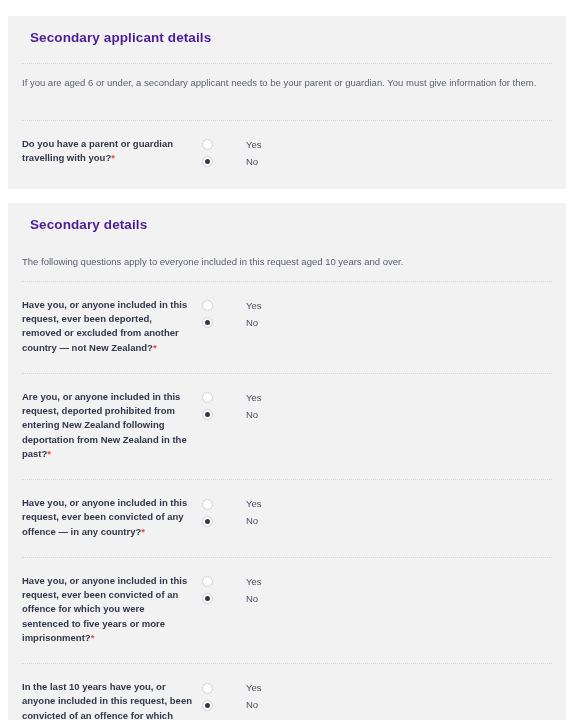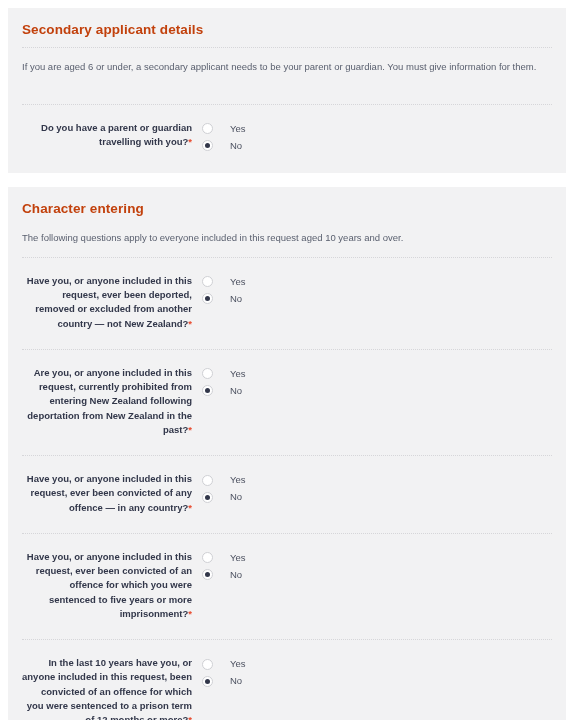--- a/index.html
+++ b/index.html
@@ -26,23 +26,23 @@
   .card {
     background: #f2f2f3;
     box-sizing: border-box;
     padding: 0 14px;
     margin-bottom: 14px;
   }
 
   .section-title {
     font-size: 13.5px;
     font-weight: bold;
-    color: #c2410c;
+    color: #4c1d95;
     letter-spacing: 0.1px;
-    margin: 0;
+    margin: 8px;
     padding: 14px 0 8px 0;
     line-height: 1.2;
   }
 
   .divider {
     height: 1px;
     border-bottom: 1px dotted #d6d6d9;
     margin: 0;
   }
 
@@ -60,21 +60,20 @@
   }
 
   .spacer-lg {
     height: 30px;
   }
 
   .qrow {
     display: flex;
     align-items: flex-start;
     padding: 16px 0 18px 0;
-    text-align: right;
   }
 
   .qlabel {
     width: 180px;
     flex: 0 0 180px;
     font-size: 9.5px;
     font-weight: bold;
     color: #32374a;
     line-height: 1.5;
     padding-right: 10px;
@@ -89,20 +88,21 @@
   .qoptions {
     flex: 1 1 auto;
     padding-top: 0px;
   }
 
   .opt {
     display: flex;
     align-items: center;
     height: 16px;
     margin-bottom: 1px;
+    gap: 16px;
   }
 
   .radio {
     width: 11px;
     height: 11px;
     border-radius: 50%;
     background: #ffffff;
     border: 1px solid #cfd0d4;
     box-sizing: border-box;
     position: relative;
@@ -156,39 +156,39 @@
               <span class="opt-label">Yes</span>
             </div>
             <div class="opt">
               <span class="radio checked"></span>
               <span class="opt-label">No</span>
             </div>
           </div>
         </div>
       </div>
       <div class="card">
-        <h2 class="section-title">Character entering</h2>
+        <h2 class="section-title">Secondary details</h2>
         <p class="section-intro tight">The following questions apply to everyone included in this request aged 10 years and over.</p>
         <div class="q-divider"></div>
         <div class="qrow">
           <div class="qlabel"><span>Have you, or anyone included in this request, ever been deported, removed or excluded from another country — not New Zealand?</span><span class="req">*</span></div>
           <div class="qoptions">
             <div class="opt">
               <span class="radio"></span>
               <span class="opt-label">Yes</span>
             </div>
             <div class="opt">
               <span class="radio checked"></span>
               <span class="opt-label">No</span>
             </div>
           </div>
         </div>
         <div class="q-divider"></div>
         <div class="qrow">
-          <div class="qlabel"><span>Are you, or anyone included in this request, currently prohibited from entering New Zealand following deportation from New Zealand in the past?</span><span class="req">*</span></div>
+          <div class="qlabel"><span>Are you, or anyone included in this request, deported prohibited from entering New Zealand following deportation from New Zealand in the past?</span><span class="req">*</span></div>
           <div class="qoptions">
             <div class="opt">
               <span class="radio"></span>
               <span class="opt-label">Yes</span>
             </div>
             <div class="opt">
               <span class="radio checked"></span>
               <span class="opt-label">No</span>
             </div>
           </div>

